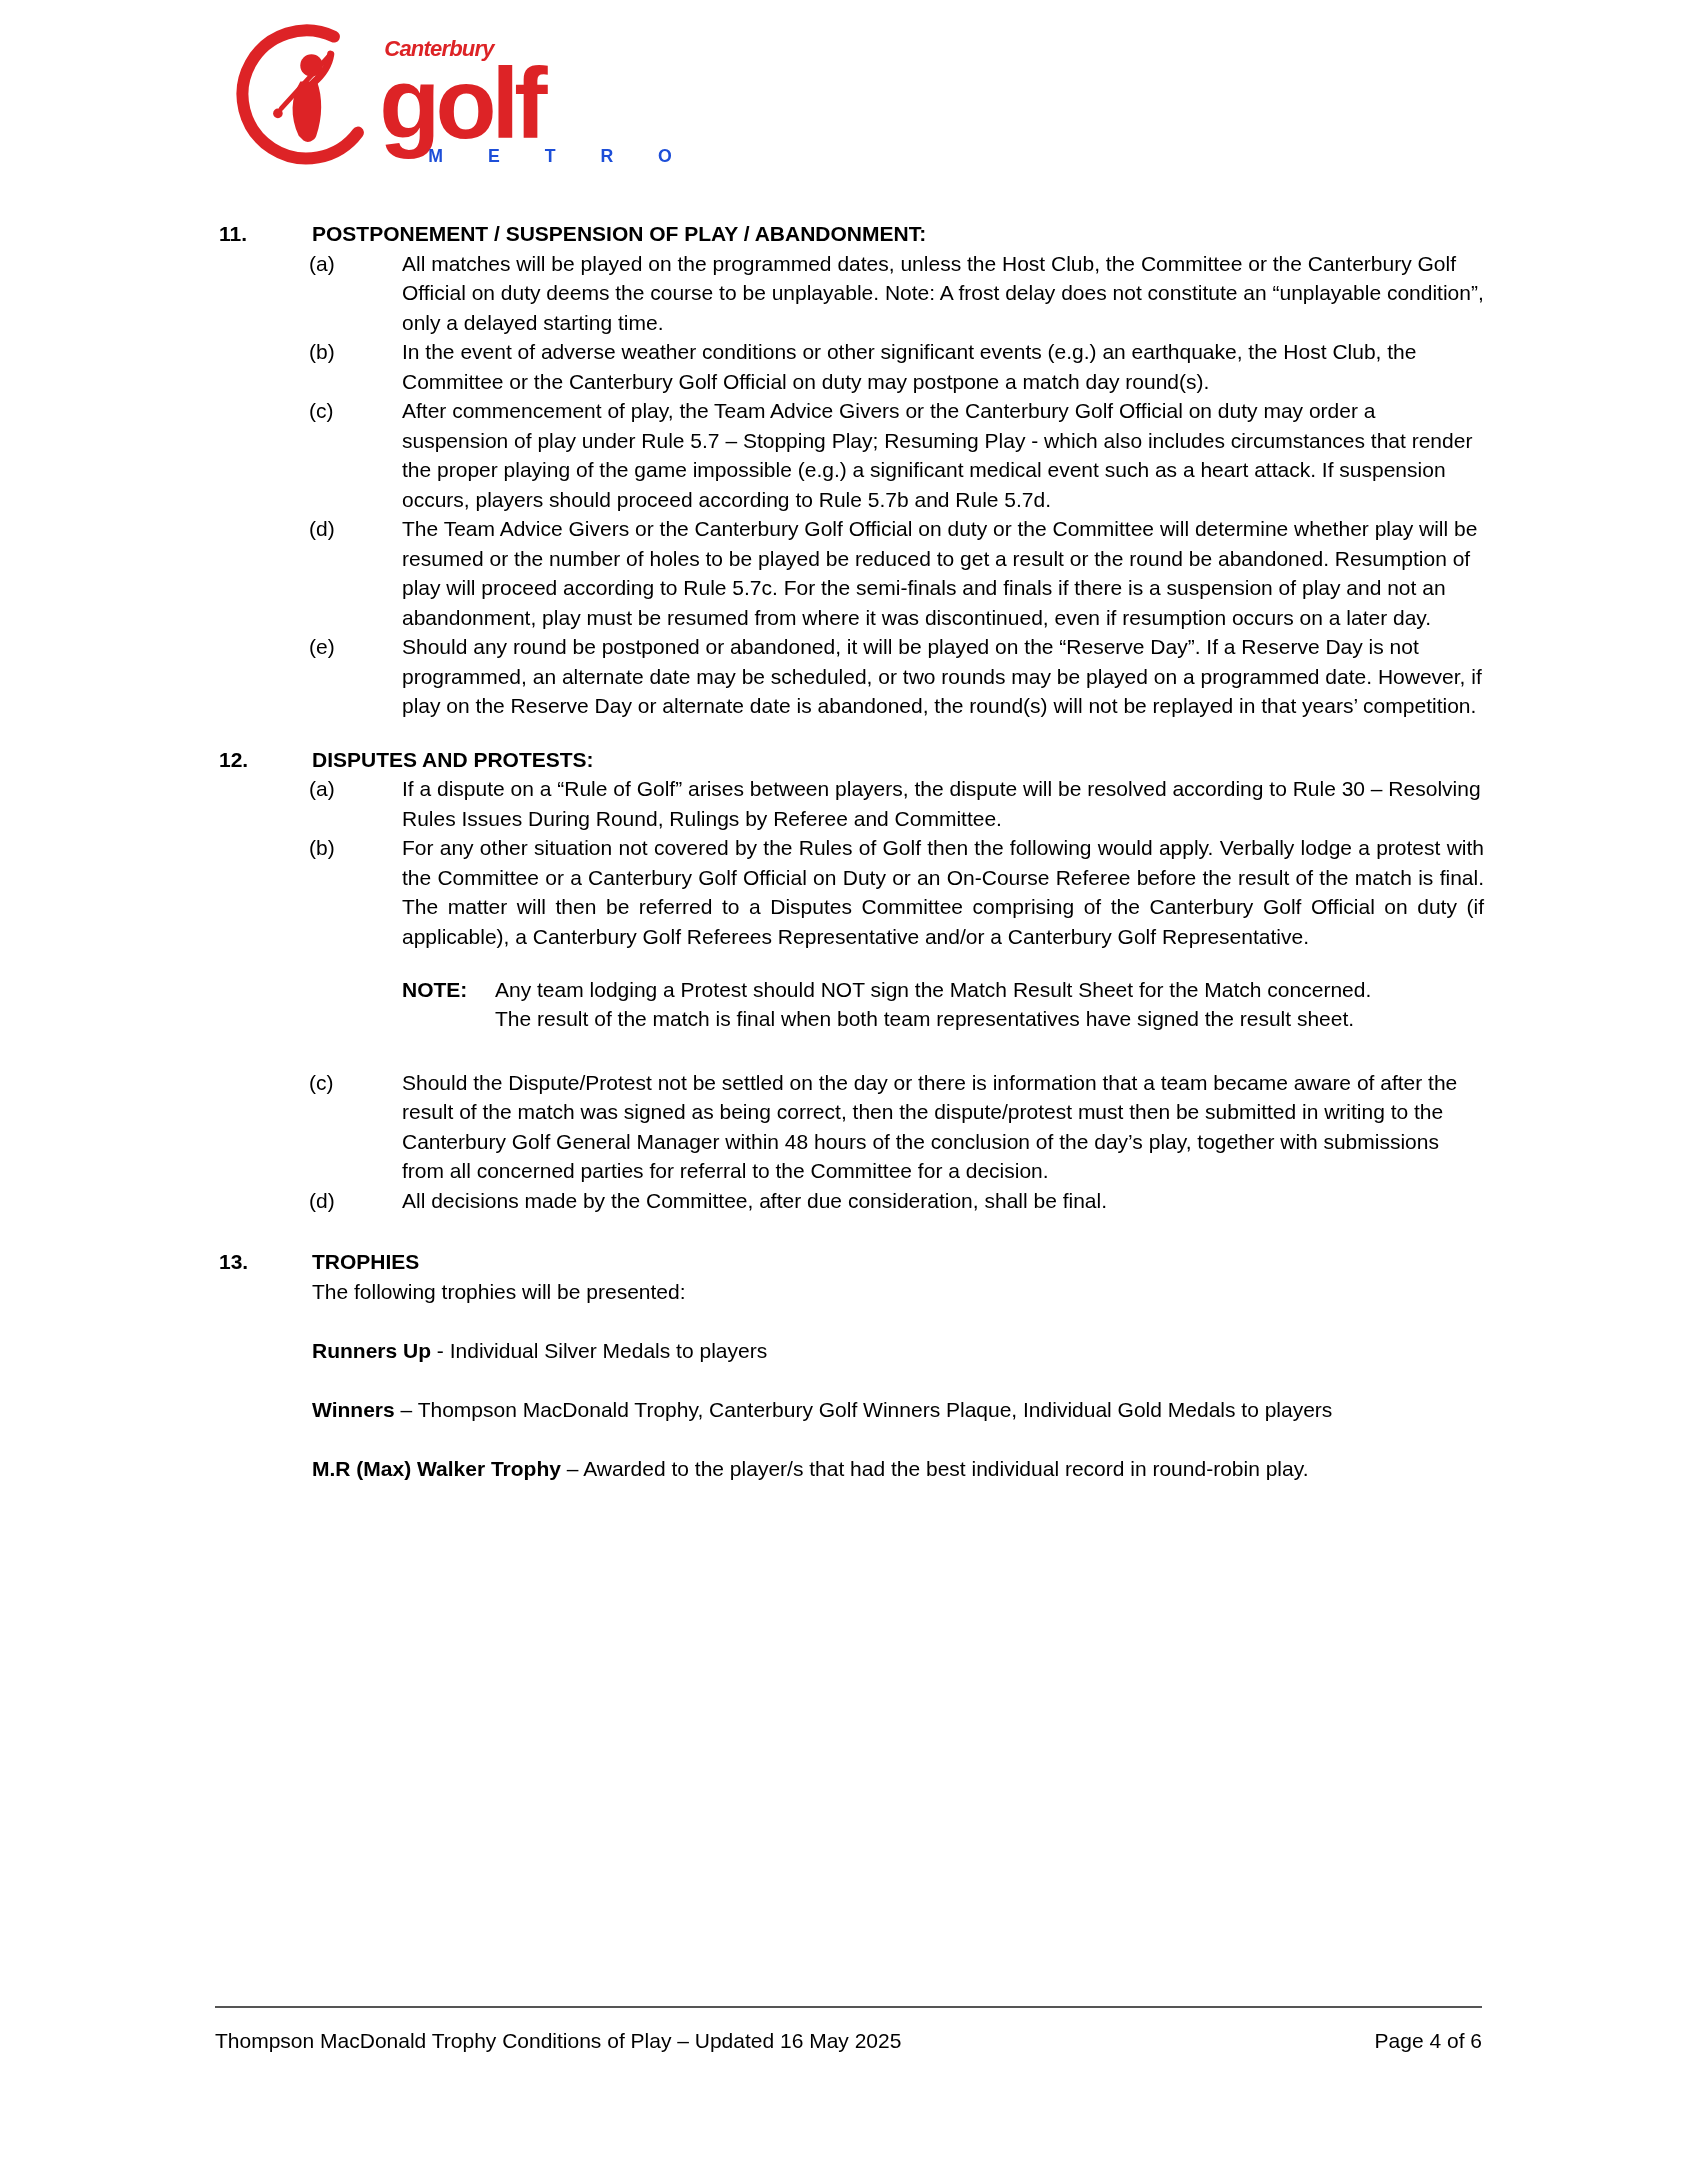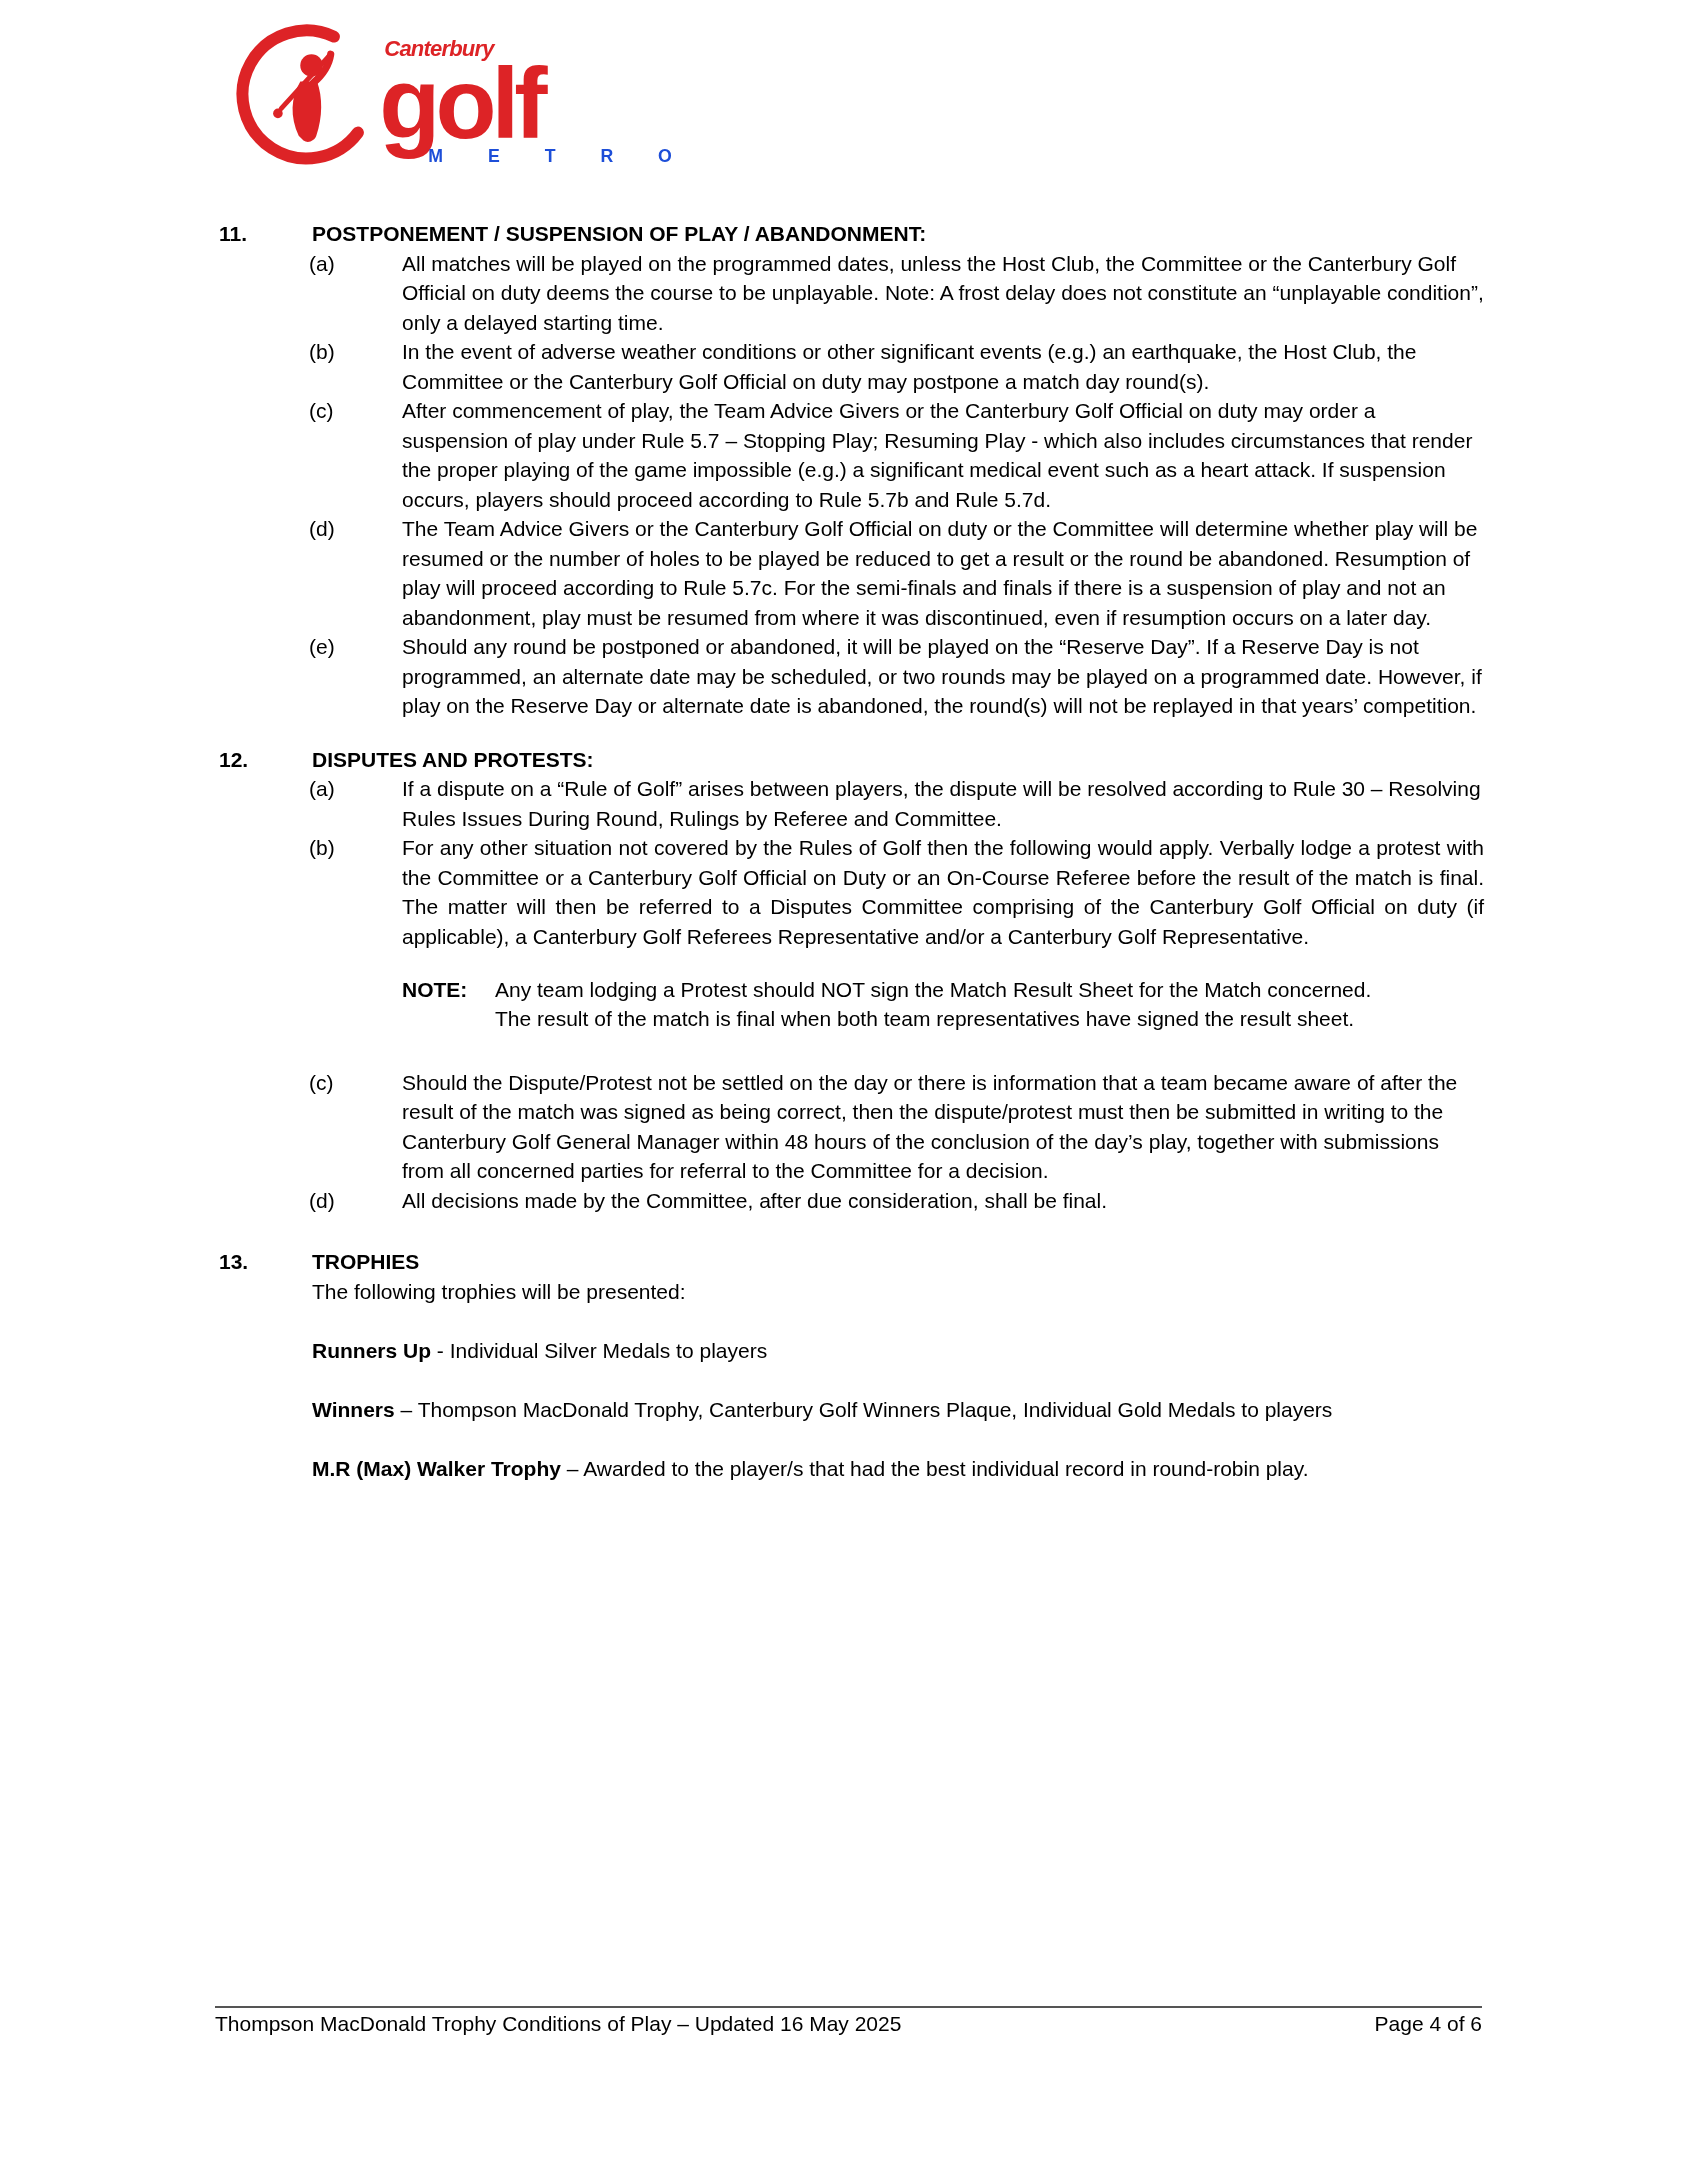--- a/index.html
+++ b/index.html
@@ -46,21 +46,21 @@
   .mt38{margin-top:32px;}
   .mt40{margin-top:34px;}
   .sec13-body{margin-left:93px;width:1084px;}
   .trophy{margin:29.5px 0 0 0;}
   .bold{font-weight:bold;}
   p{margin:0;}
   
   .footer{
     position:absolute;left:215px;top:2006px;width:1267px;
     border-top:2.5px solid #555;
-    padding-top:1px;
+    padding-top:18px;
     display:flex;justify-content:space-between;
   }
 </style>
 </head>
 <body>
 
 <div class="page">
 
   <div class="logo">
     <svg class="logo-mark" viewBox="0 0 200 190" xmlns="http://www.w3.org/2000/svg">

